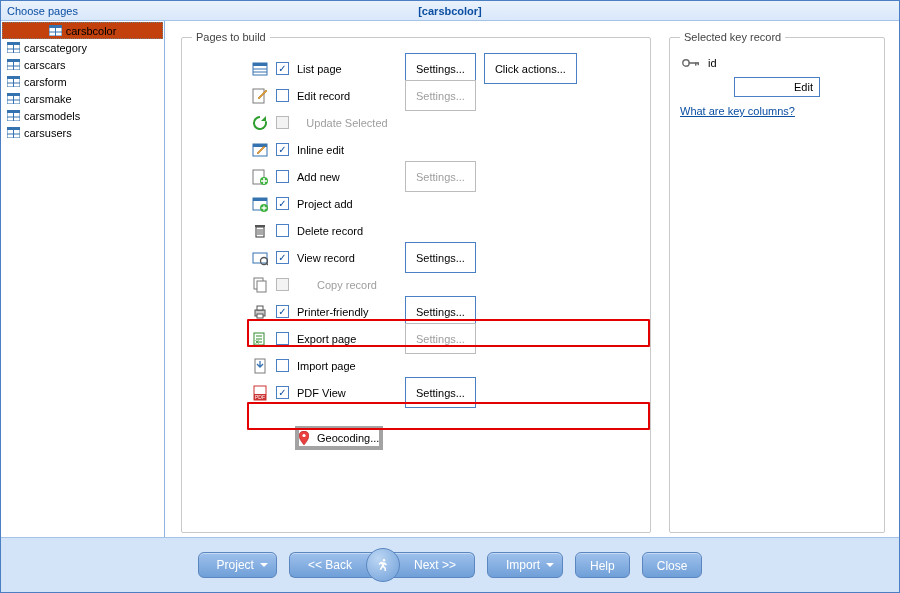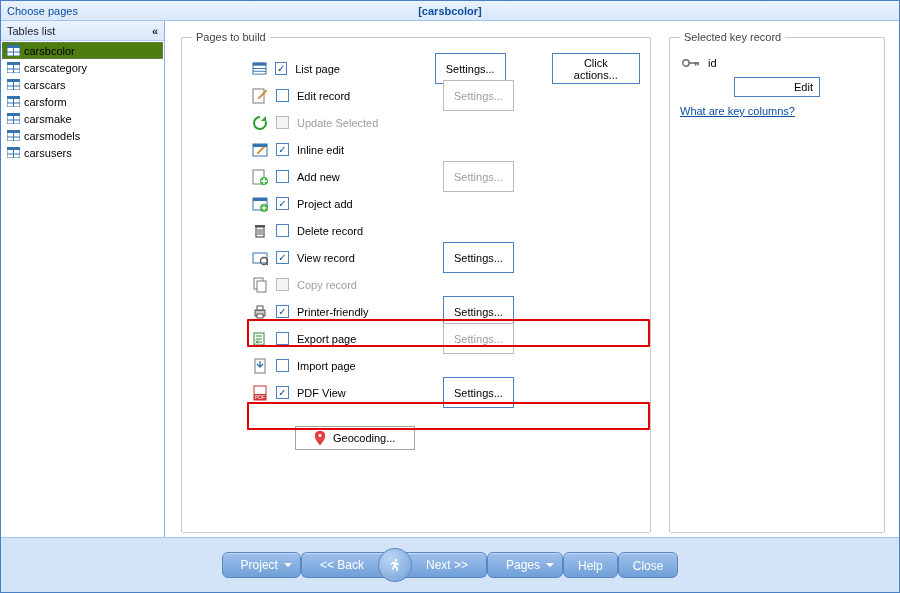--- a/index.html
+++ b/index.html
@@ -7,47 +7,47 @@
   .window { width: 900px; height: 593px; border: 1px solid #4a7fc4; background: #fff; position: relative; }
   .titlebar { height: 20px; background: linear-gradient(#eaf2fc,#d9e8fb); border-bottom: 1px solid #a5c3e8; display: flex; align-items: center; }
   .title-left { color: #0b4ea2; padding-left: 6px; width: 163px; }
   .title-center { flex: 1; text-align: center; color: #0b4ea2; font-weight: bold; }
   .main { display: flex; height: 518px; }
   .sidebar { width: 164px; border-right: 1px solid #8fb3e0; display: flex; flex-direction: column; }
   .sidebar-header { height: 20px; background: linear-gradient(#eaf2fc,#d9e8fb); border-bottom: 1px solid #b8cfee; display: flex; align-items: center; justify-content: space-between; padding: 0 6px; color: #223; }
   .collapse { font-family: Arial; font-weight: bold; }
   .tables { padding: 1px 1px; }
   .table-item { display: flex; align-items: center; height: 17px; padding: 0 4px; border: 1px solid transparent; cursor: default; }
-  .table-item.selected { border: 1px dotted #7a7a7a; background: #4d7c0f; }
+  .table-item.selected { border: 1px dotted #7a7a7a; background: #c2410c; justify-content: center; }
   .table-icon { width: 13px; height: 11px; margin-right: 4px; display: inline-block; }
   .content { flex: 1; padding: 10px 12px 6px 14px; display: flex; gap: 14px; }
   fieldset { border: 1px solid #c9c9c9; border-radius: 2px; padding: 8px 10px 10px 10px; background: #fff; }
   fieldset.pages { flex: 1; min-width: 0; position: relative; }
   fieldset.keycols { width: 216px; }
   legend { color: #444; padding: 0 4px; }
   .pages-body { padding: 4px 0 0 60px; }
   .row { display: flex; align-items: center; height: 27px; gap: 8px; }
   .hl { position: absolute; border: 2px solid #e30000; left: 65px; width: 403px; height: 28px; border-radius: 1px; pointer-events: none; }
   .hl.one { top: 276px; }
   .hl.two { top: 359px; }
   .row-icon { width: 16px; height: 16px; display: inline-flex; align-items: center; justify-content: center; }
   .chk { width: 13px; height: 13px; border: 1px solid #4a7fc4; background: #fff; display: inline-flex; align-items: center; justify-content: center; font-size: 10px; line-height: 10px; color: #0b4ea2; cursor: default; }
   .chk.disabled { border-color: #b9b9b9; color: #b9b9b9; background: #f3f3f3; }
   .lbl { width: 100px; color: #000; }
-  .lbl.disabled { color: #9e9e9e; }
-  .btn { height: 31px; border: 1px solid #4a7fc4; background: #fff; padding: 0 10px; font: inherit; color: #000; cursor: default; margin-left: 38px; }
+  .lbl.disabled { color: #9e9e9e; text-align: center; }
+  .btn { height: 31px; border: 1px solid #4a7fc4; background: #fff; padding: 0 10px; font: inherit; color: #000; cursor: default; }
   .btn:disabled, .btn.disabled { border-color: #bcbcbc; color: #9e9e9e; }
   .geocode-row { display: flex; justify-content: flex-start; padding-left: 103px; margin-top: 20px; }
-  .geocode-btn { display: inline-flex; align-items: center; gap: 8px; height: 24px; border: 1px solid #a3a3a3; padding: 0 19px; background: #fff; font: inherit; cursor: default; }
+  .geocode-btn { display: inline-flex; align-items: center; gap: 8px; height: 24px; border: 4px solid #a3a3a3; padding: 0 0; background: #fff; font: inherit; cursor: default; }
   .pin { width: 10px; height: 14px; }
   .key-row { display: flex; align-items: center; gap: 8px; padding: 6px 2px; }
   .key-icon { width: 18px; height: 10px; }
   .edit-btn { display: block; width: 86px; height: 20px; border: 1px solid #4a7fc4; background: #fff; margin: 2px auto 8px auto; font: inherit; cursor: default; text-align: right; }
   .link { color: #0b4ea2; text-decoration: underline; cursor: default; }
-  .bottombar { position: absolute; left: 0; right: 0; bottom: 0; height: 55px; background: #d3e4f9; border-top: 1px solid #a5c3e8; display: flex; align-items: center; justify-content: center; }
+  .bottombar { position: absolute; left: 0; right: 0; bottom: 0; height: 55px; background: #d3e4f9; border-top: 1px solid #a5c3e8; display: flex; align-items: center; justify-content: center; gap: 12px; }
   .bbtn { height: 26px; border: 1px solid #5b86bf; border-radius: 6px; background: linear-gradient(#9fc1ec,#6f9fd8); color: #fff; font: inherit; font-size: 12px; padding: 0 18px; box-shadow: inset 0 1px 0 rgba(255,255,255,.4); cursor: default; }
   .bbtn.small { padding: 6px 14px; }
   .dd { padding-right: 22px; position: relative; }
   .dd::after { content: ""; position: absolute; right: 8px; top: 50%; margin-top: -2px; border: 4px solid transparent; border-top-color: #fff; }
   .navgrp { display: flex; align-items: center; }
   .navgrp .bbtn.left { border-top-right-radius: 0; border-bottom-right-radius: 0; border-right: none; padding-right: 26px; }
   .navgrp .bbtn.right { border-top-left-radius: 0; border-bottom-left-radius: 0; border-left: none; padding-left: 26px; }
   .navcircle { width: 34px; height: 34px; border-radius: 50%; background: radial-gradient(circle at 35% 30%, #bcd6f4, #6f9fd8); border: 1px solid #5b86bf; margin: 0 -12px; display: flex; align-items: center; justify-content: center; z-index: 2; }
   .runner { width: 16px; height: 16px; }
 </style>
@@ -56,24 +56,20 @@
 
 <div class="window">
   <div class="titlebar">
     <div class="title-left">Choose pages</div>
     <div class="title-center">[carsbcolor]</div>
     <div style="width:163px"></div>
   </div>
 
   <div class="main">
     <div class="sidebar">
-      <div class="sidebar-header">
-        <span>Tables list</span>
-        <span class="collapse">«</span>
-      </div>
       <div class="tables" id="tables">
           <div class="table-item selected">
             <span class="table-icon"><svg viewBox="0 0 13 11">
                 <rect x="0" y="0" width="13" height="11" fill="#fff" stroke="#3572b0" stroke-width="1"></rect>
                 <rect x="0" y="0" width="13" height="3" fill="#3572b0"></rect>
                 <line x1="6.5" y1="3" x2="6.5" y2="11" stroke="#3572b0"></line>
                 <line x1="0" y1="7" x2="13" y2="7" stroke="#3572b0"></line>
               </svg></span>
             <span>carsbcolor</span>
           </div>
@@ -324,17 +320,17 @@
     <button class="bbtn dd">Project</button>
     <div class="navgrp">
       <button class="bbtn left">&lt;&lt; Back</button>
       <div class="navcircle">
         <svg class="runner" viewBox="0 0 16 16">
             <path fill="#fff" d="M9 2a1.3 1.3 0 1 1 0 2.6A1.3 1.3 0 0 1 9 2zM7 5l3 .5 2 2-1 1-1.5-1.3L9 9l2 2v3h-1.5v-2.3L7.8 10 6 13l-1.3-.6L7 8 6 6.5 4.5 8 3.5 7 6 4.5z"></path>
           </svg>
       </div>
       <button class="bbtn right">Next &gt;&gt;</button>
     </div>
-    <button class="bbtn dd">Pages</button>
+    <button class="bbtn dd">Import</button>
     <button class="bbtn small">Help</button>
     <button class="bbtn small">Close</button>
   </div>
 </div>
 
 </body></html>

